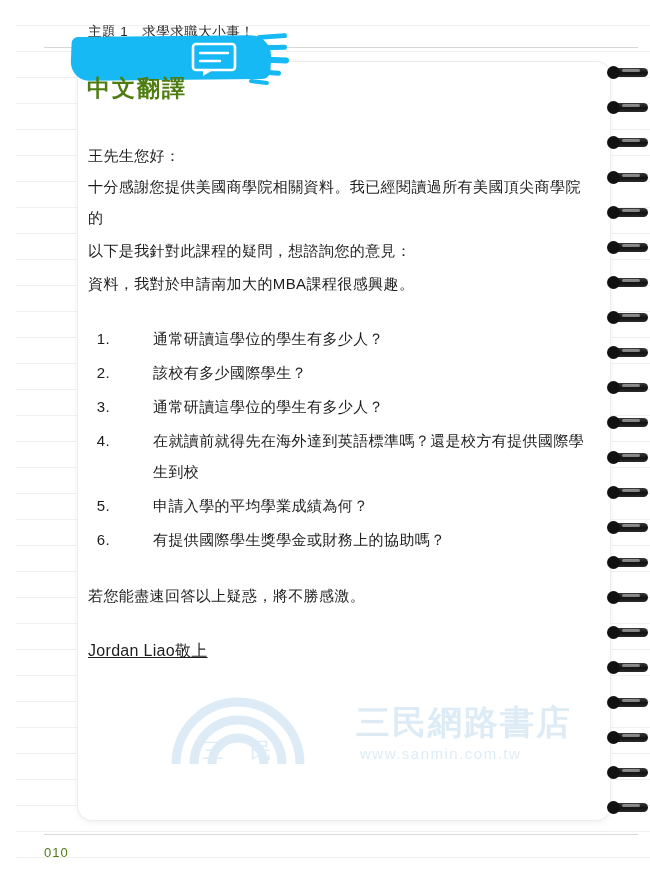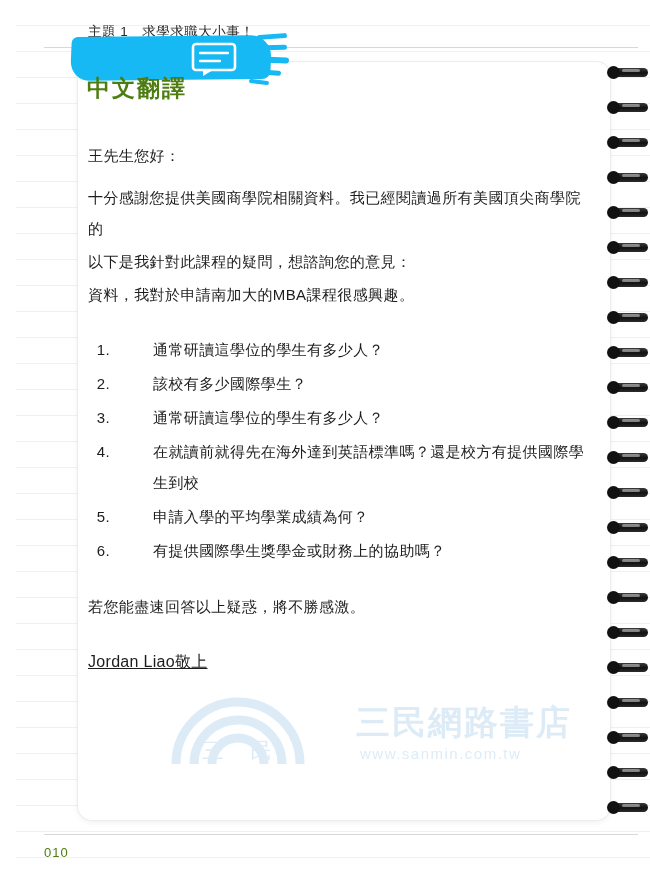--- a/index.html
+++ b/index.html
@@ -162,21 +162,21 @@
     top: 140px;
     width: 500px;
     color: #1d1d1d;
     font-size: 15px;
     line-height: 31px;
     letter-spacing: 0.4px;
   }
   .para {
     margin: 0 0 2px 0;
   }
-  .salutation { margin-bottom: 11px; }
+  .salutation { margin-bottom: 0; }
   .gap-md { height: 22px; }
 
   ol.q-list {
     list-style: none;
     margin: 0;
     padding: 0;
   }
   ol.q-list li {
     position: relative;
     padding-left: 26px;

